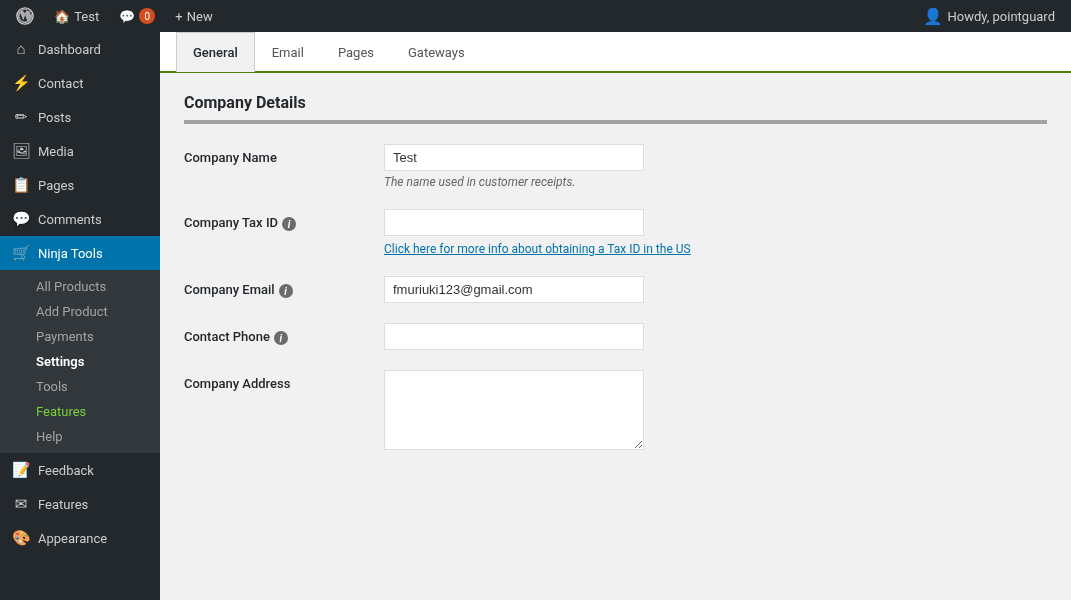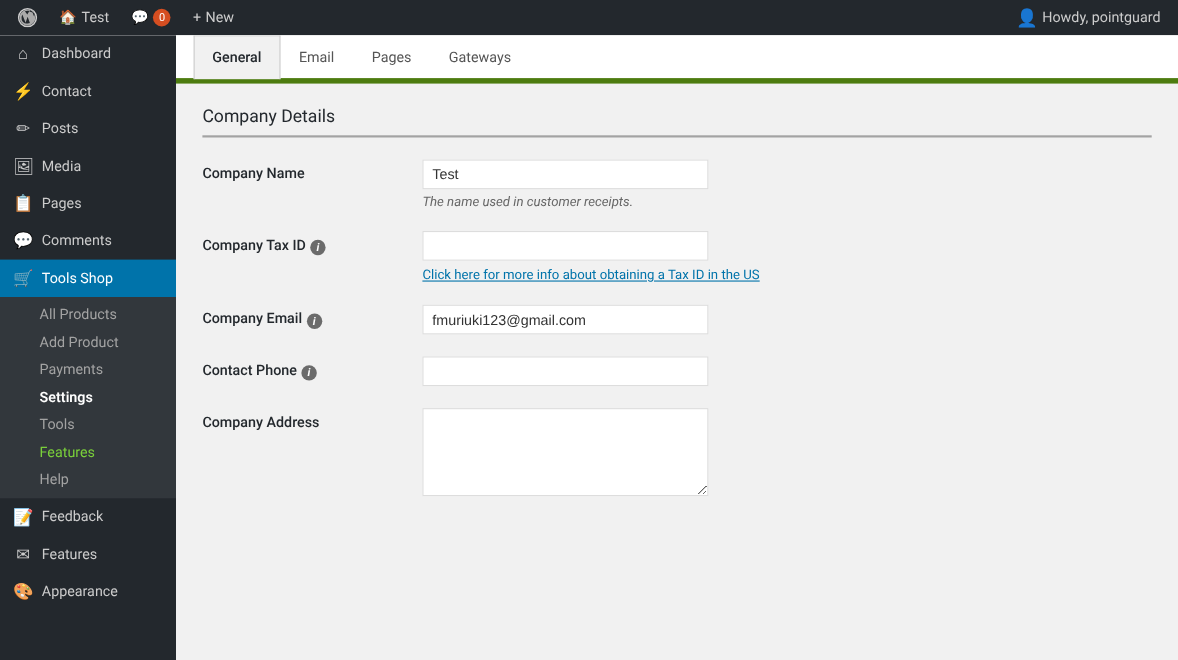--- a/index.html
+++ b/index.html
@@ -84,21 +84,21 @@
     .content-area {
       flex: 1;
       background: #f1f1f1;
       overflow-y: auto;
       padding: 0;
     }
 
     
     .tabs-bar {
       background: #fff;
-      border-bottom: 5px solid #4d7c0f;
+      border-bottom: 2px solid #4d7c0f;
       display: flex;
       padding: 0 16px;
       margin-bottom: 0;
     }
     .tab {
       padding: 12px 16px;
       cursor: pointer;
       font-size: 13px;
       color: #555;
       border: 1px solid transparent;
@@ -112,24 +112,24 @@
       color: #23282d;
       font-weight: 500;
     }
 
     
     .inner-content {
       padding: 20px 24px;
     }
     .section-title {
       font-size: 16px;
-      font-weight: 400;
+      font-weight: 700;
       color: #23282d;
       margin-bottom: 20px;
-      border-bottom: 2px solid #a3a3a3;
+      border-bottom: 4px solid #a3a3a3;
       padding-bottom: 8px;
     }
 
     
     .form-row {
       display: flex;
       align-items: flex-start;
       margin-bottom: 20px;
     }
     .form-label {
@@ -247,21 +247,21 @@
     <div class="sidebar-item">
       <span class="icon">📋</span>
       <span>Pages</span>
     </div>
     <div class="sidebar-item">
       <span class="icon">💬</span>
       <span>Comments</span>
     </div>
     <div class="sidebar-item active">
       <span class="icon">🛒</span>
-      <span>Tools Shop</span>
+      <span>Ninja Tools</span>
     </div>
     <div class="sidebar-submenu">
       <div class="sub-item">All Products</div>
       <div class="sub-item">Add Product</div>
       <div class="sub-item">Payments</div>
       <div class="sub-item active-sub">Settings</div>
       <div class="sub-item">Tools</div>
       <div class="sub-item green">Features</div>
       <div class="sub-item">Help</div>
     </div>

